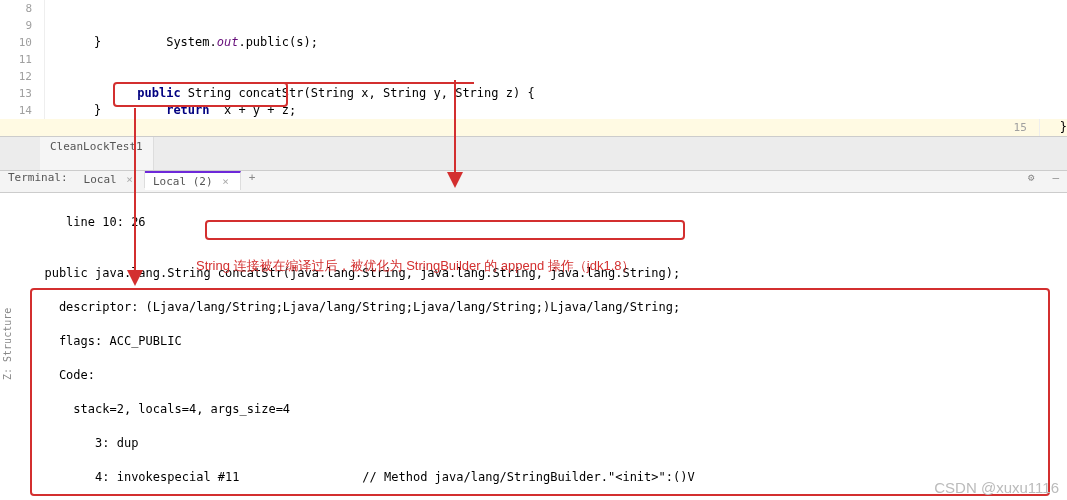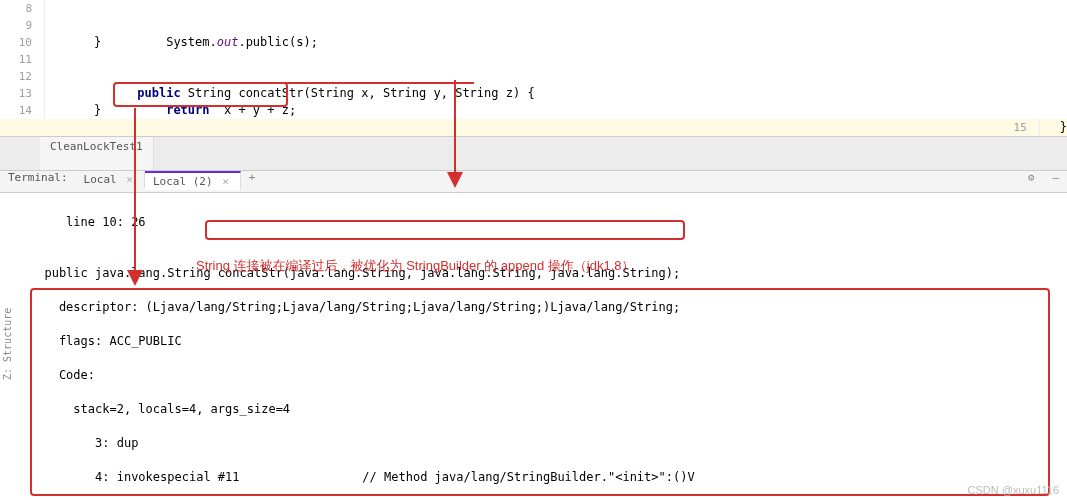--- a/index.html
+++ b/index.html
@@ -110,21 +110,21 @@
   top: 380px;
   transform: rotate(-90deg);
   transform-origin: left top;
   font-size: 10px;
   color: #888;
 }
 .watermark {
   position: absolute;
   right: 8px;
   bottom: 4px;
-  font-size: 11px;
+  font-size: 15px;
   color: #bbb;
   font-family: sans-serif;
   margin-left: 48px;
 }
 </style>
 </head>
 <body>
 
 <div class="editor-pane">
   <div class="line">

